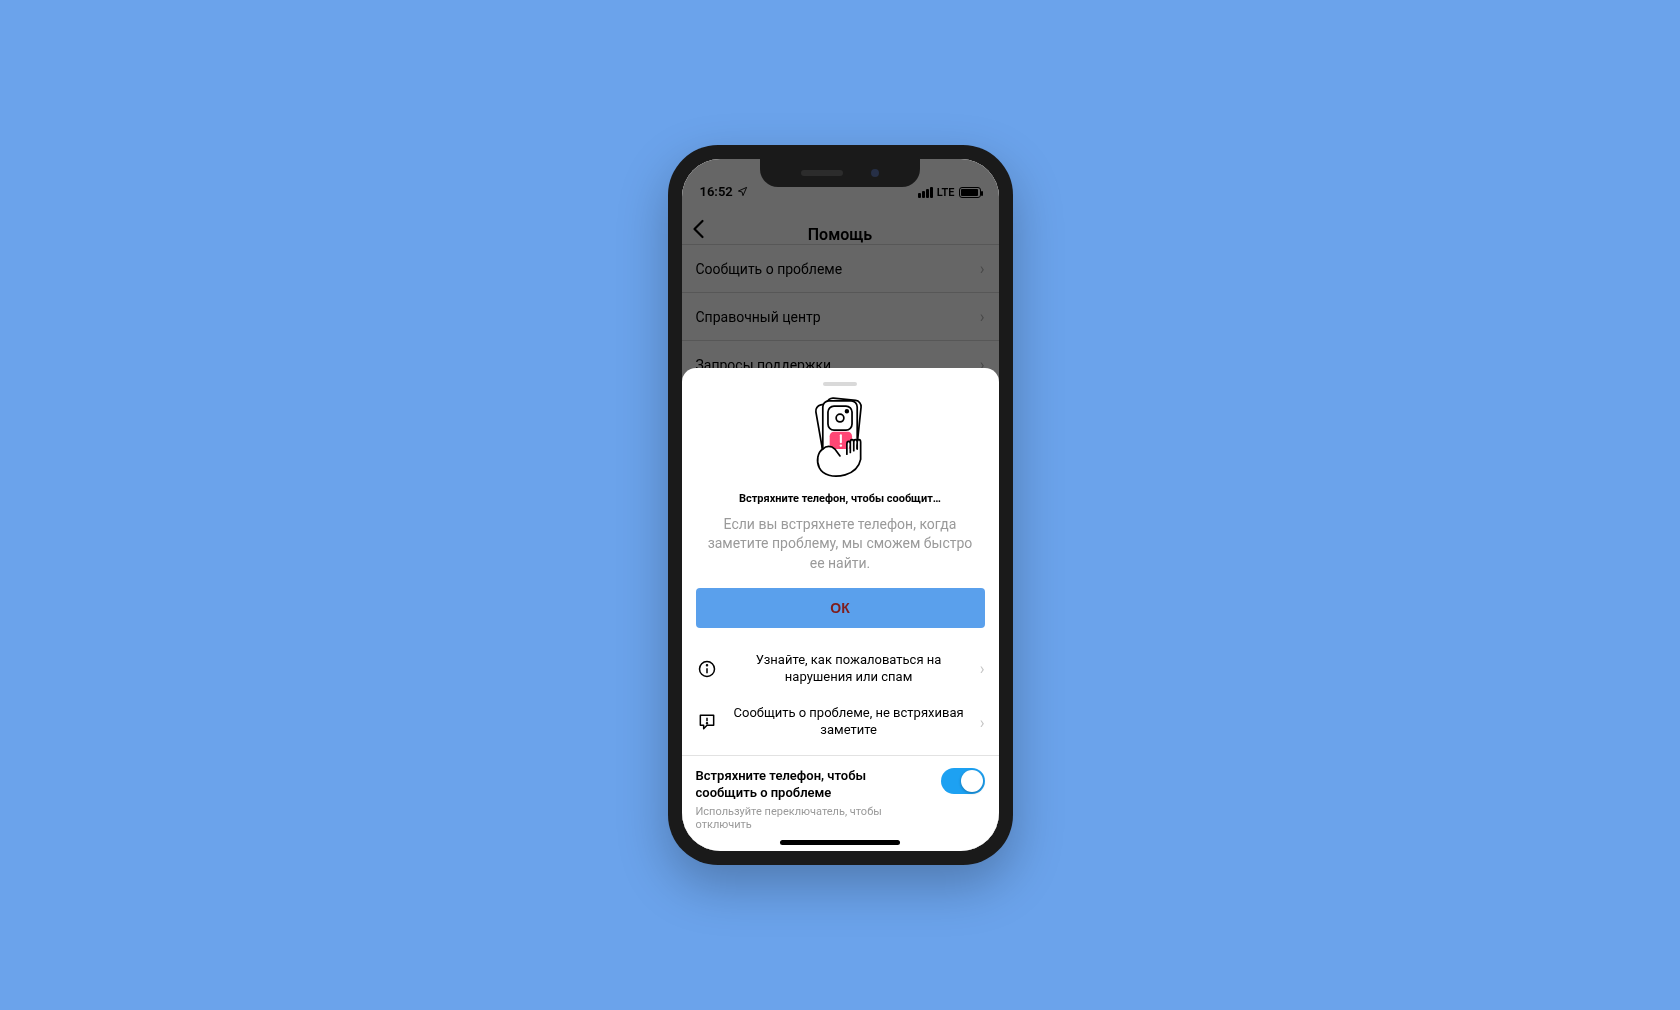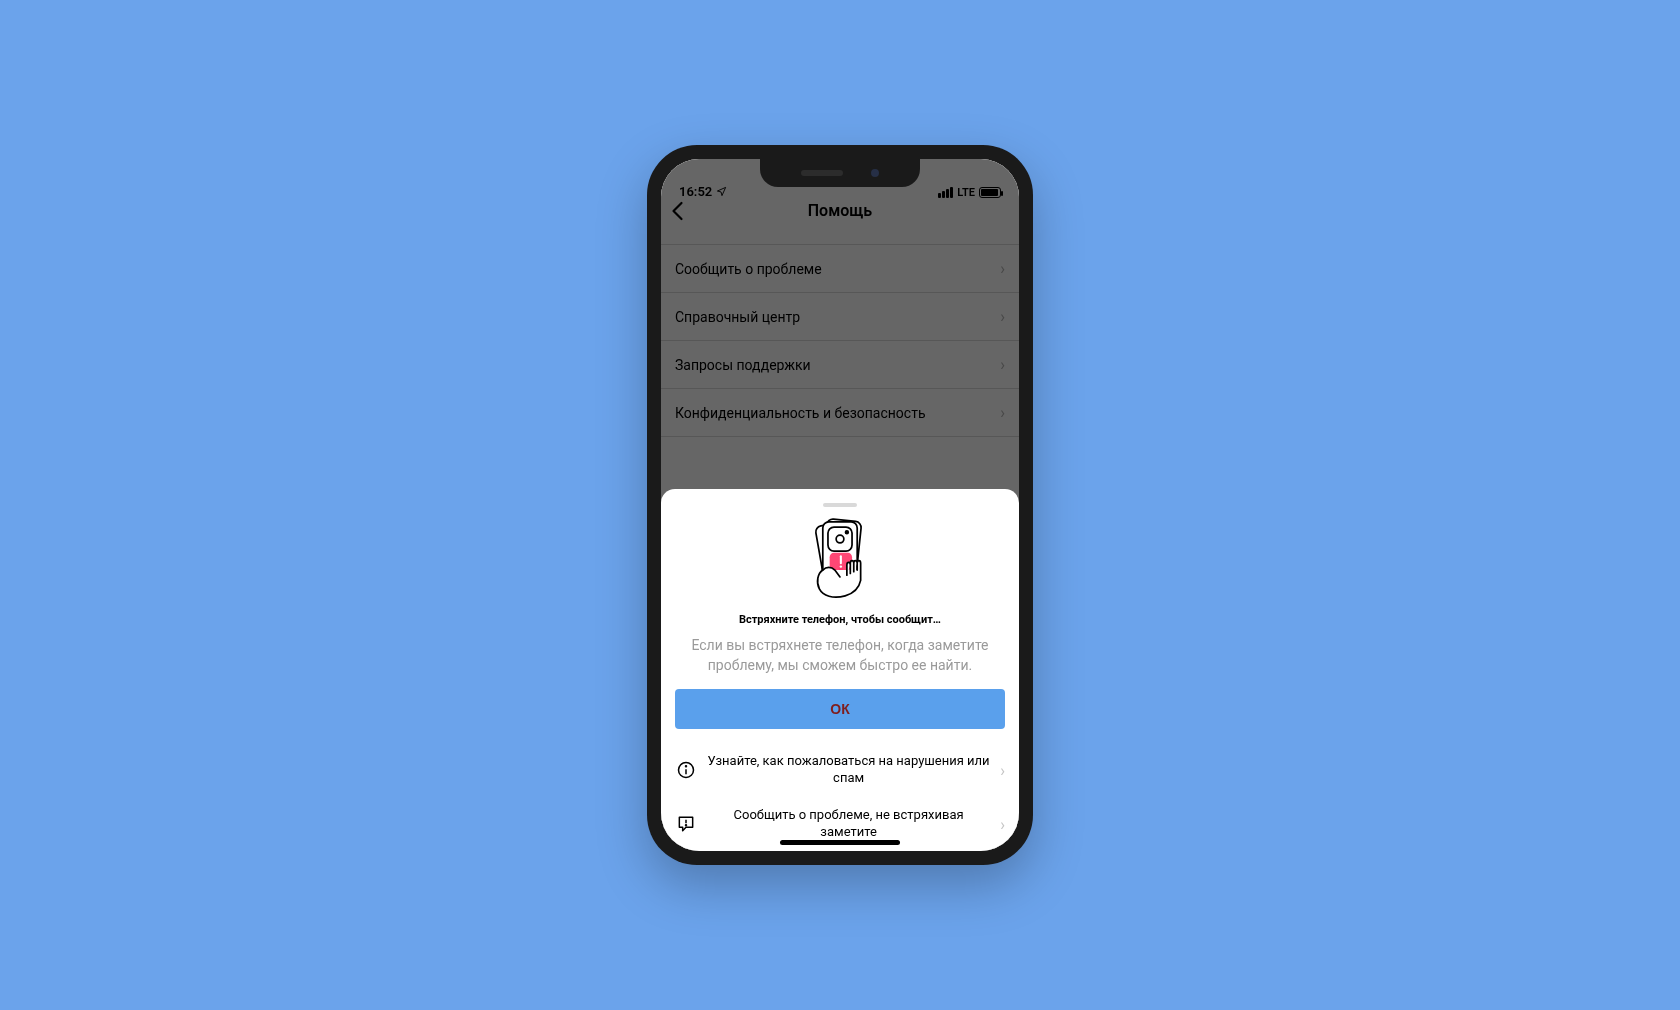--- a/index.html
+++ b/index.html
@@ -8,21 +8,21 @@
     background: #6ba3eb;
     font-family: -apple-system, BlinkMacSystemFont, "Segoe UI", Roboto, Helvetica, Arial, sans-serif;
     -webkit-font-smoothing: antialiased;
     display: flex;
     align-items: center;
     justify-content: center;
     min-height: 1010px;
     width: 1680px;
   }
   .phone-frame {
-    width: 386px;
+    width: 345px;
     height: 720px;
     background: #1a1a1a;
     border-radius: 50px;
     padding: 14px;
     position: relative;
     box-shadow: 0 20px 50px rgba(0,0,0,0.25);
   }
   .phone-screen {
     width: 100%;
     height: 100%;
@@ -66,21 +66,21 @@
   .status-right .bars span:nth-child(1){height:5px}
   .status-right .bars span:nth-child(2){height:7px}
   .status-right .bars span:nth-child(3){height:9px}
   .status-right .bars span:nth-child(4){height:11px}
   .battery { width:22px; height:11px; border:1px solid #000; border-radius:3px; position:relative; }
   .battery::after{content:"";position:absolute;right:-3px;top:3px;width:2px;height:5px;background:#000;border-radius:1px;}
   .battery .fill{position:absolute;left:1px;top:1px;bottom:1px;width:85%;background:#000;border-radius:1px;}
 
   .nav-bar {
     height: 44px;
-    display:flex; align-items:flex-start; justify-content:center;
+    display:flex; align-items:flex-end; justify-content:center;
     position:relative;
     border-bottom:0.5px solid rgba(0,0,0,0.15);
   }
   .nav-back { position:absolute; left:10px; font-size:22px; color:#000; }
   .nav-title { font-size:16px; font-weight:600; color:#000; }
 
   .menu-list .row{
     display:flex; align-items:center; justify-content:space-between;
     padding:14px 14px;
     border-bottom:0.5px solid rgba(0,0,0,0.15);
@@ -247,17 +247,26 @@
           <svg width="20" height="20" viewBox="0 0 24 24" fill="none" stroke="#000" stroke-width="1.8" stroke-linejoin="round">
               <path d="M4 4h16v12H12l-4 4v-4H4z"></path>
               <line x1="12" y1="7" x2="12" y2="11"></line>
               <circle cx="12" cy="13.5" r="0.6" fill="#000"></circle>
             </svg>
         </span>
         <span class="txt">Сообщить о проблеме, не встряхивая заметите</span>
         <span class="chev">›</span>
       </div>
 
+      <div class="toggle-sec">
+        <div class="toggle-labels">
+          <div class="toggle-title">Встряхните телефон, чтобы сообщить о проблеме</div>
+          <div class="toggle-sub">Используйте переключатель, чтобы отключить</div>
+        </div>
+        <div class="switch">
+          <div class="knob"></div>
+        </div>
+      </div>
     </div>
 
     <div class="home-indicator"></div>
   </div>
 </div>
 
 </body></html>

